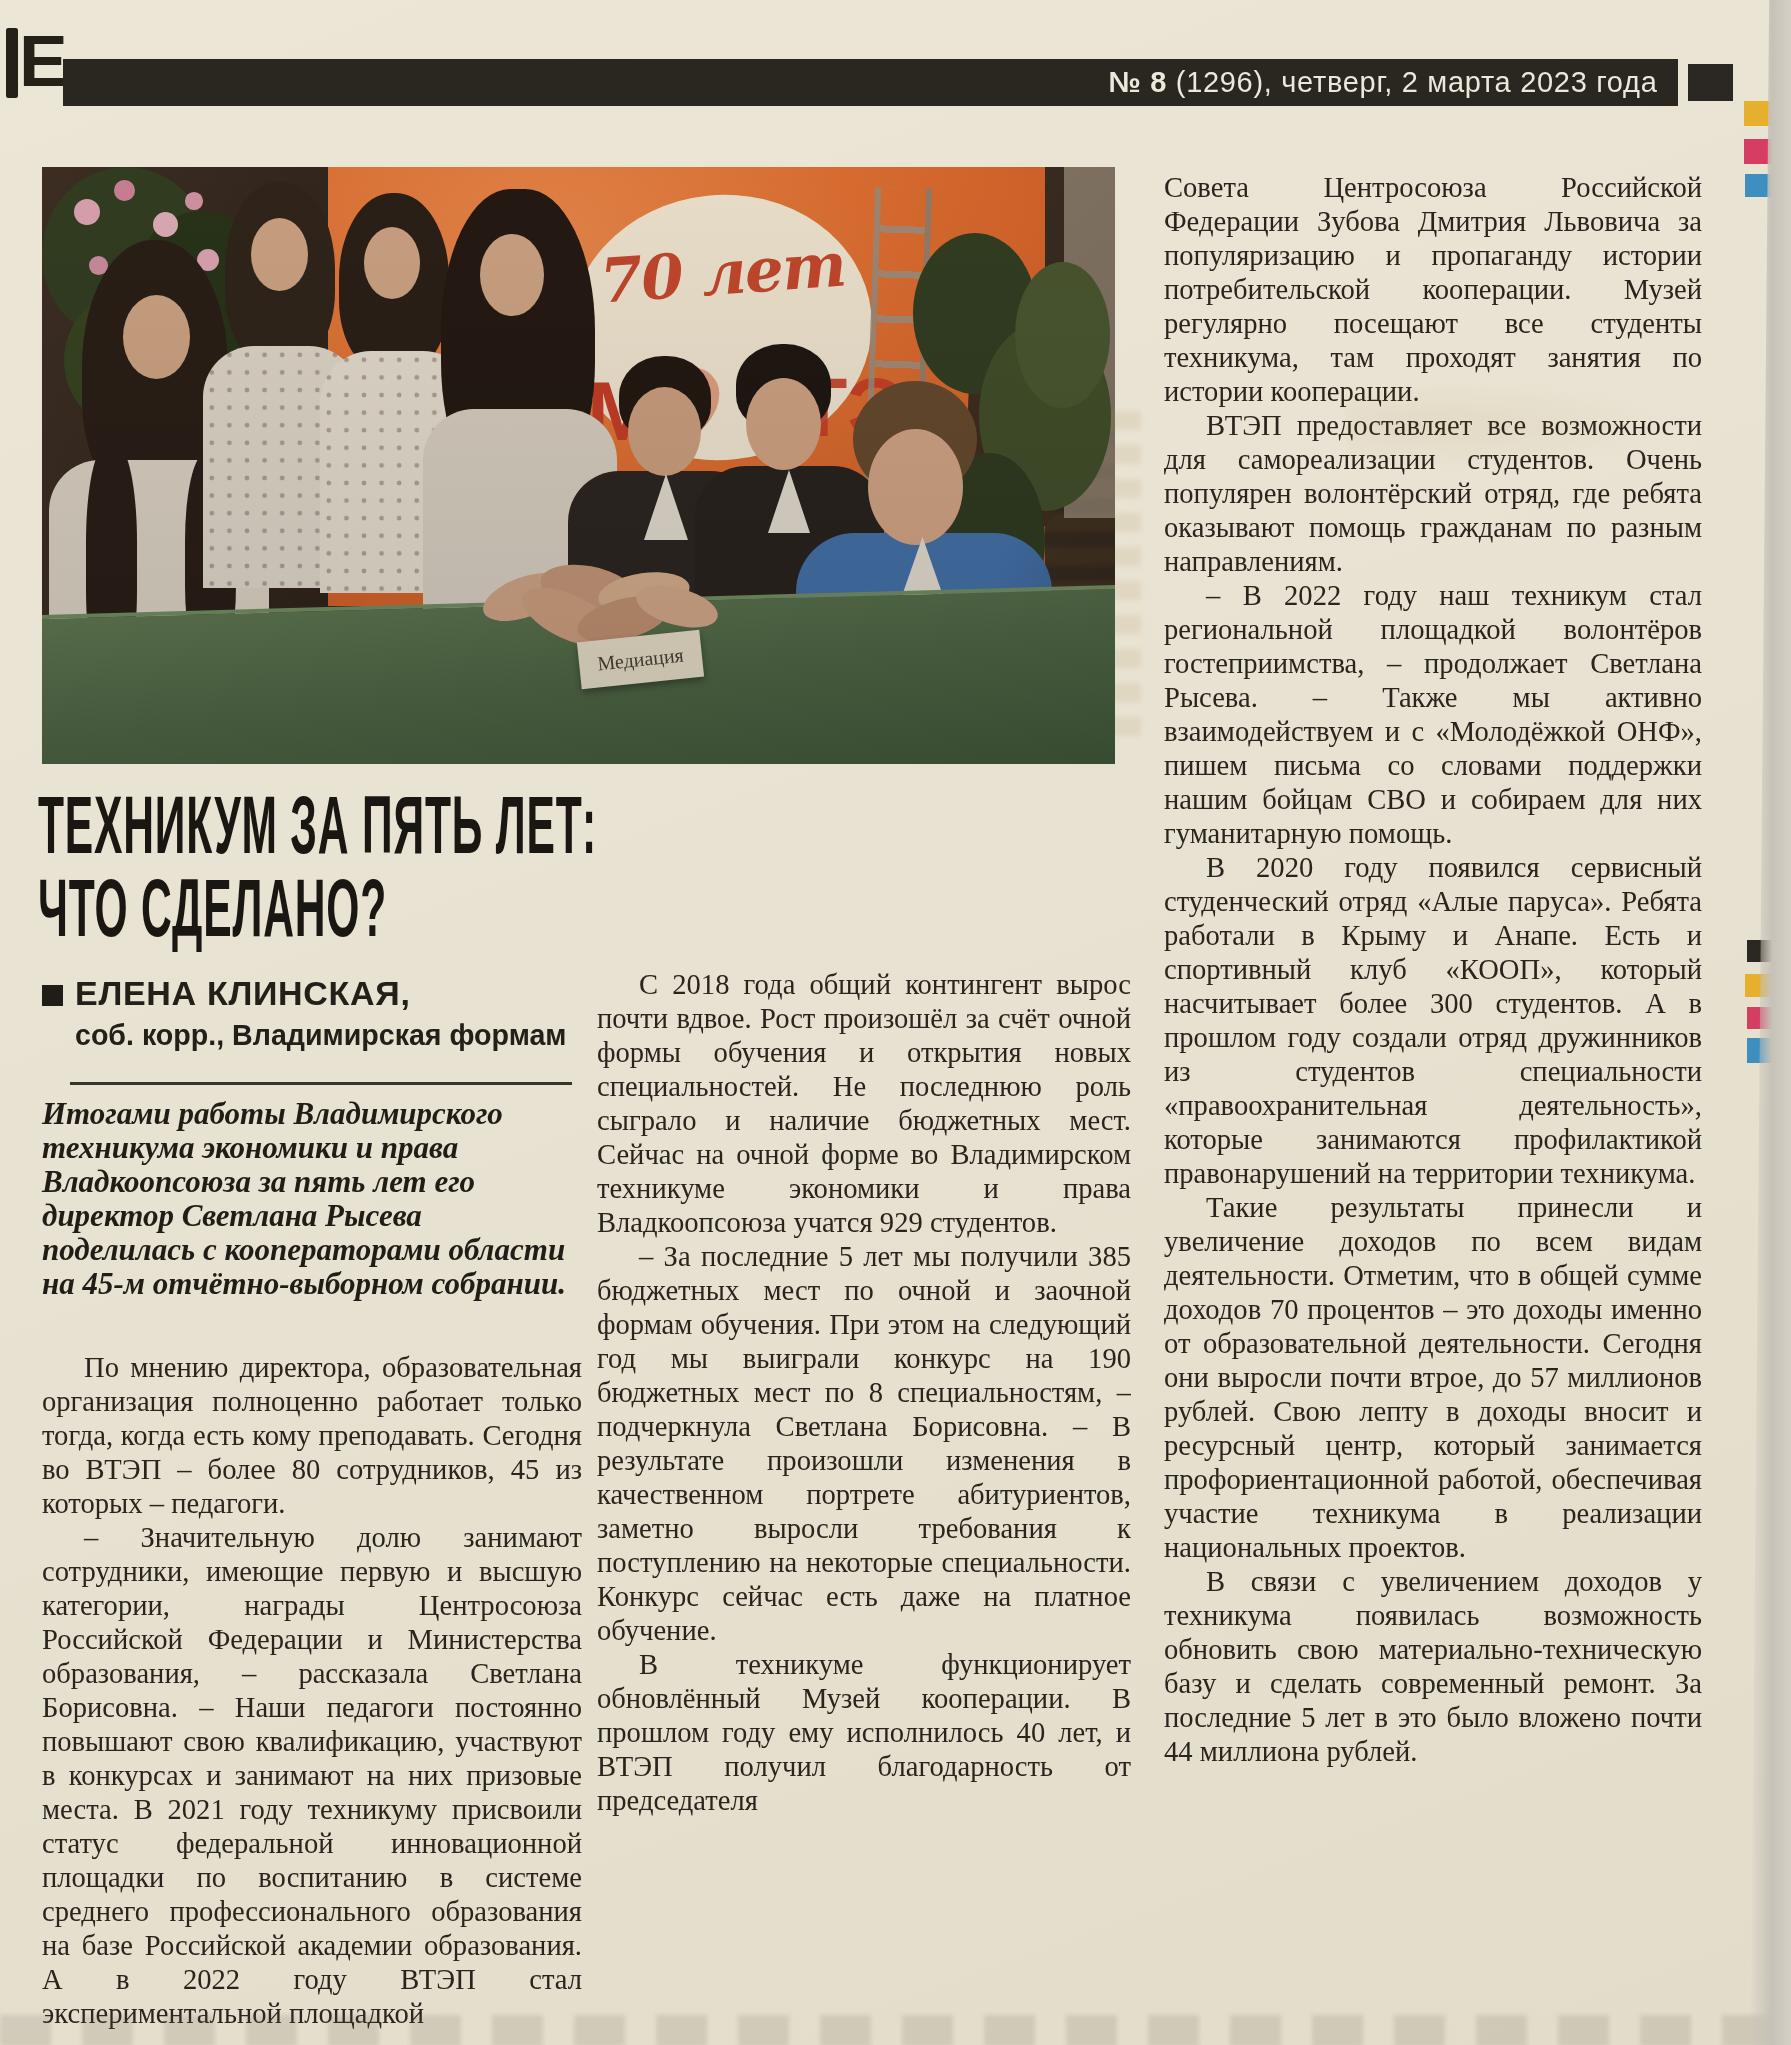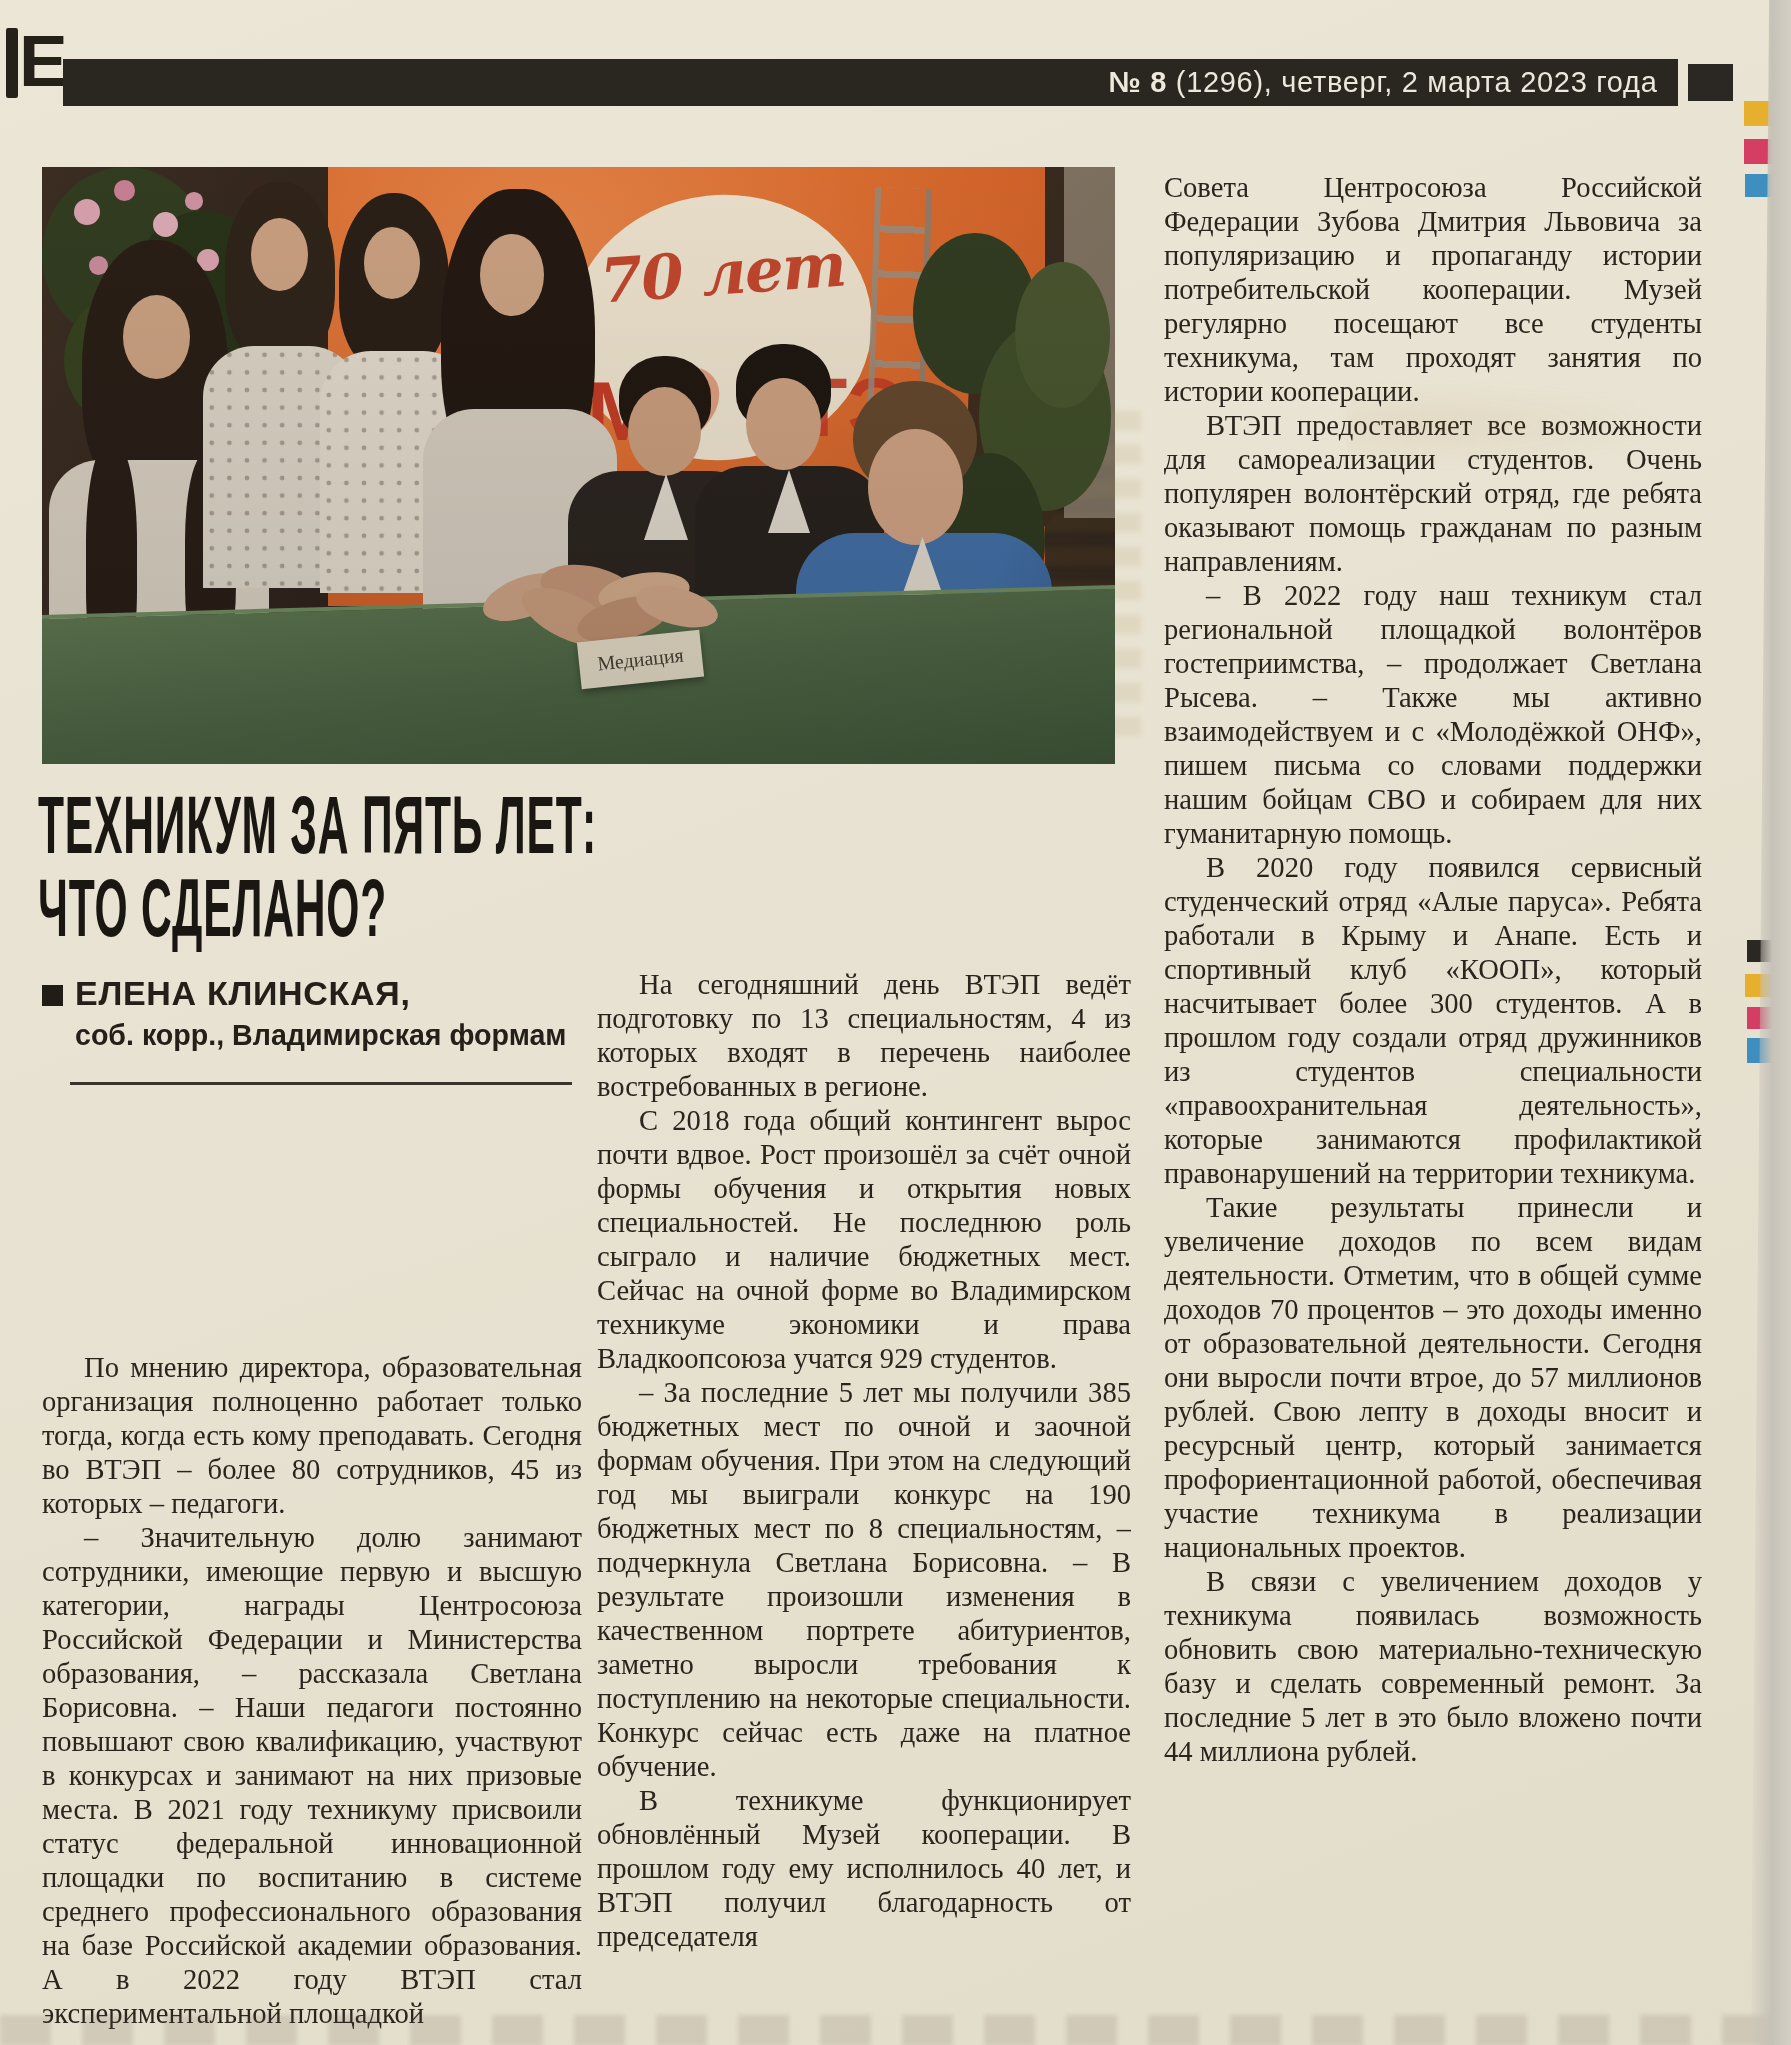--- a/index.html
+++ b/index.html
@@ -192,27 +192,27 @@
       </div>
     <div class="abs photo-tone"></div>
   </div>
 
   <div class="hl hl1">ТЕХНИКУМ ЗА ПЯТЬ ЛЕТ:</div>
   <div class="hl hl2">ЧТО СДЕЛАНО?</div>
   <div class="by-sq"></div>
   <div class="by-name">ЕЛЕНА КЛИНСКАЯ,</div>
   <div class="by-role">соб. корр., Владимирская формам</div>
   <div class="rule"></div>
+  <div class="lede">Итогами работы Владимирского техникума экономики и права Владкоопсоюза за пять лет его директор Светлана Рысева поделилась с кооператорами области на 45-м отчётно-выборном собрании.</div>
 
   <div class="col c1">
     <p>По мнению директора, образовательная организация полноценно работает только тогда, когда есть кому преподавать. Сегодня во ВТЭП – более 80 сотрудников, 45 из которых – педагоги.</p>
     <p>– Значительную долю занимают сотрудники, имеющие первую и высшую категории, награды Центросоюза Российской Федерации и Министерства образования, – рассказала Светлана Борисовна. – Наши педагоги постоянно повышают свою квалификацию, участвуют в конкурсах и занимают на них призовые места. В 2021 году техникуму присвоили статус федеральной инновационной площадки по воспитанию в системе среднего профессионального образования на базе Российской академии образования. А в 2022 году ВТЭП стал экспериментальной площадкой</p>
   </div>
   <div class="col c2">
-    <p>На сегодняшний день ВТЭП ведёт подготовку по 13 специальностям, 4 из которых входят в перечень наиболее востребованных в регионе.</p>
     <p>С 2018 года общий контингент вырос почти вдвое. Рост произошёл за счёт очной формы обучения и открытия новых специальностей. Не последнюю роль сыграло и наличие бюджетных мест. Сейчас на очной форме во Владимирском техникуме экономики и права Владкоопсоюза учатся 929 студентов.</p>
     <p>– За последние 5 лет мы получили 385 бюджетных мест по очной и заочной формам обучения. При этом на следующий год мы выиграли конкурс на 190 бюджетных мест по 8 специальностям, – подчеркнула Светлана Борисовна. – В результате произошли изменения в качественном портрете абитуриентов, заметно выросли требования к поступлению на некоторые специальности. Конкурс сейчас есть даже на платное обучение.</p>
     <p>В техникуме функционирует обновлённый Музей кооперации. В прошлом году ему исполнилось 40 лет, и ВТЭП получил благодарность от председателя</p>
   </div>
   <div class="col c3">
     <p class="cont">Совета Центросоюза Российской Федерации Зубова Дмитрия Львовича за популяризацию и пропаганду истории потребительской кооперации. Музей регулярно посещают все студенты техникума, там проходят занятия по истории кооперации.</p>
     <p>ВТЭП предоставляет все возможности для самореализации студентов. Очень популярен волонтёрский отряд, где ребята оказывают помощь гражданам по разным направлениям.</p>
     <p>– В 2022 году наш техникум стал региональной площадкой волонтёров гостеприимства, – продолжает Светлана Рысева. – Также мы активно взаимодействуем и с «Молодёжкой ОНФ», пишем письма со словами поддержки нашим бойцам СВО и собираем для них гуманитарную помощь.</p>
     <p>В 2020 году появился сервисный студенческий отряд «Алые паруса». Ребята работали в Крыму и Анапе. Есть и спортивный клуб «КООП», который насчитывает более 300 студентов. А в прошлом году создали отряд дружинников из студентов специальности «правоохранительная деятельность», которые занимаются профилактикой правонарушений на территории техникума.</p>
     <p>Такие результаты принесли и увеличение доходов по всем видам деятельности. Отметим, что в общей сумме доходов 70 процентов – это доходы именно от образовательной деятельности. Сегодня они выросли почти втрое, до 57 миллионов рублей. Свою лепту в доходы вносит и ресурсный центр, который занимается профориентационной работой, обеспечивая участие техникума в реализации национальных проектов.</p>

